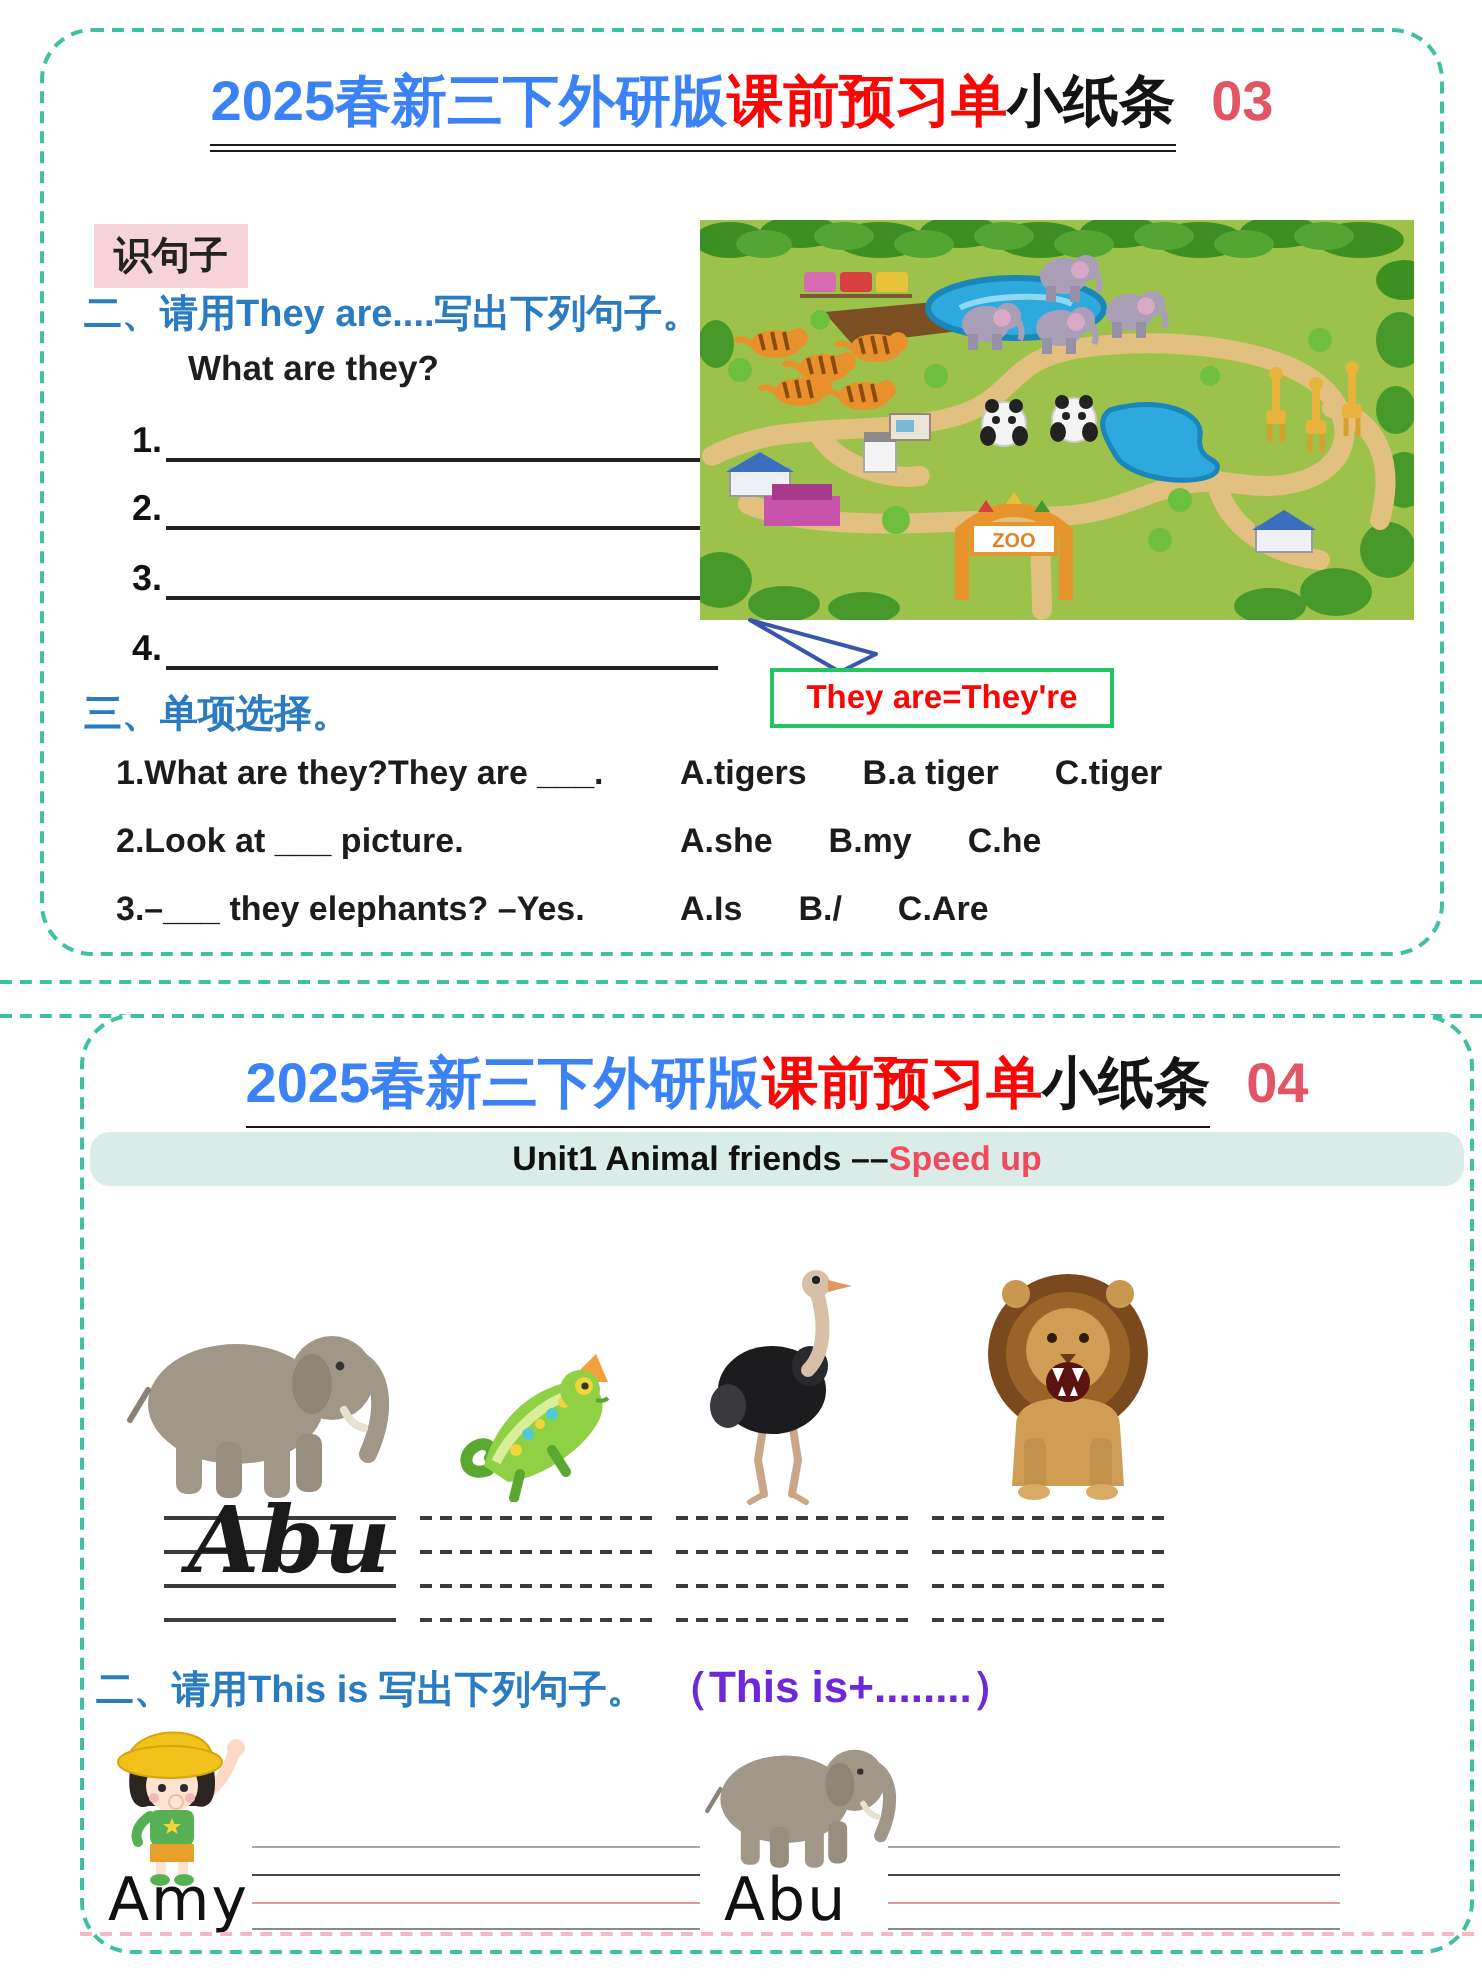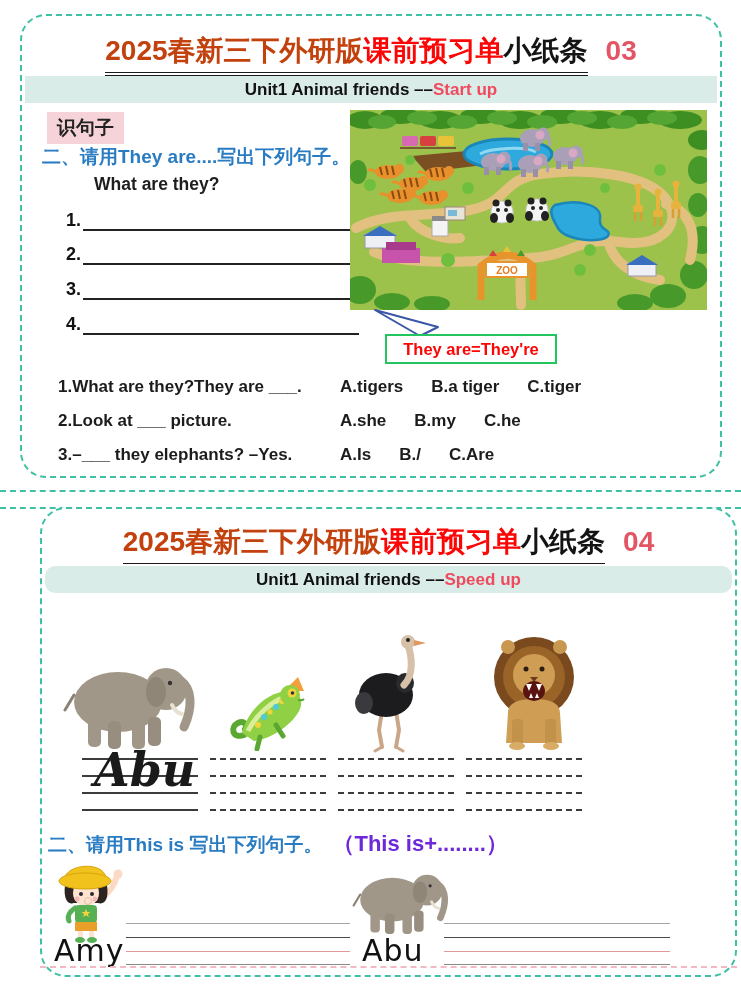--- a/index.html
+++ b/index.html
@@ -9,21 +9,21 @@
   .cutline { position:absolute; left:0; width:741px; border-top:2px dashed #3fc0a5; }
   .cutline-pink { position:absolute; left:40px; width:697px; border-top:2px dashed #f2b9c4; }
 
   .card { position:absolute; border:2px dashed #3fc0a5; border-radius:26px; background:#fff; }
   .card-03 { left:20px; top:14px; width:702px; height:464px; }
   .card-04 { left:40px; top:507px; width:697px; height:470px; }
 
   .card-title { position:absolute; top:16px; left:0; width:100%; text-align:center;
                 font-size:28px; font-weight:bold; white-space:nowrap; }
   .title-underlined { display:inline-block; border-bottom:4px double #1a1a1a; padding-bottom:2px; }
-  .t-blue { color:#c2410c; } .t-red { color:#fb0505; } .t-black { color:#141414; }
+  .t-blue { color:#3b82f6; } .t-red { color:#fb0505; } .t-black { color:#141414; }
   .title-num { color:#e25565; margin-left:18px; display:inline-block; }
 
   .subtitle { position:absolute; left:3px; right:3px; height:27px; background:#d9ece8;
               text-align:center; font-weight:bold; font-size:17px; line-height:27px; color:#111; }
   .card-03 .subtitle { top:60px; }
   .card-04 .subtitle { top:57px;border-radius:10px; }
   .subtitle .accent { color:#ef4a5e; }
 
   .badge { position:absolute; left:25px; top:96px; background:#f6d3d9; color:#222;
            font-weight:bold; font-size:19px; padding:3px 10px; }
@@ -82,23 +82,20 @@
 
   <div class="cutline" style="top:490px"></div>
   <div class="cutline" style="top:507px"></div>
 
   <div class="card card-03">
 
     <div class="card-title">
       <span class="title-underlined"><span class="t-blue">2025春新三下外研版</span><span class="t-red">课前预习单</span><span class="t-black">小纸条</span></span><span class="title-num">03</span>
     </div>
 
-    <div class="subtitle">
-      <span>Unit1 Animal friends ––</span><span class="accent">Start up</span>
-    </div>
 
     <div class="badge">识句子</div>
 
     <div class="h-blue c3-task2-head">二、请用They are....写出下列句子。</div>
     <div class="what-q">What are they?</div>
 
     <div class="blank-row" style="top:194px">
       <span>1.</span><span class="blankline"></span>
     </div>
     <div class="blank-row" style="top:228px">
@@ -310,20 +307,21 @@
             <circle cx="230" cy="160" r="6"></circle>
         </g>
       </svg>
     </div>
 
     <svg class="callout-tail" viewBox="0 0 72 32">
       <path d="M3,3 L66,20 L48,29 Z" fill="#ffffff" stroke="#3a56a8" stroke-width="2" stroke-linejoin="round"></path>
     </svg>
     <div class="callout">They are=They're</div>
 
+    <div class="h-blue c3-task3-head">三、单项选择。</div>
 
     <div class="mc-row" style="top:361px">
       <span class="mc-q">1.What are they?They are ___.</span>
       <span class="mc-opts">
         <span>A.tigers</span>
         <span>B.a tiger</span>
         <span>C.tiger</span>
       </span>
     </div>
     <div class="mc-row" style="top:395px">

